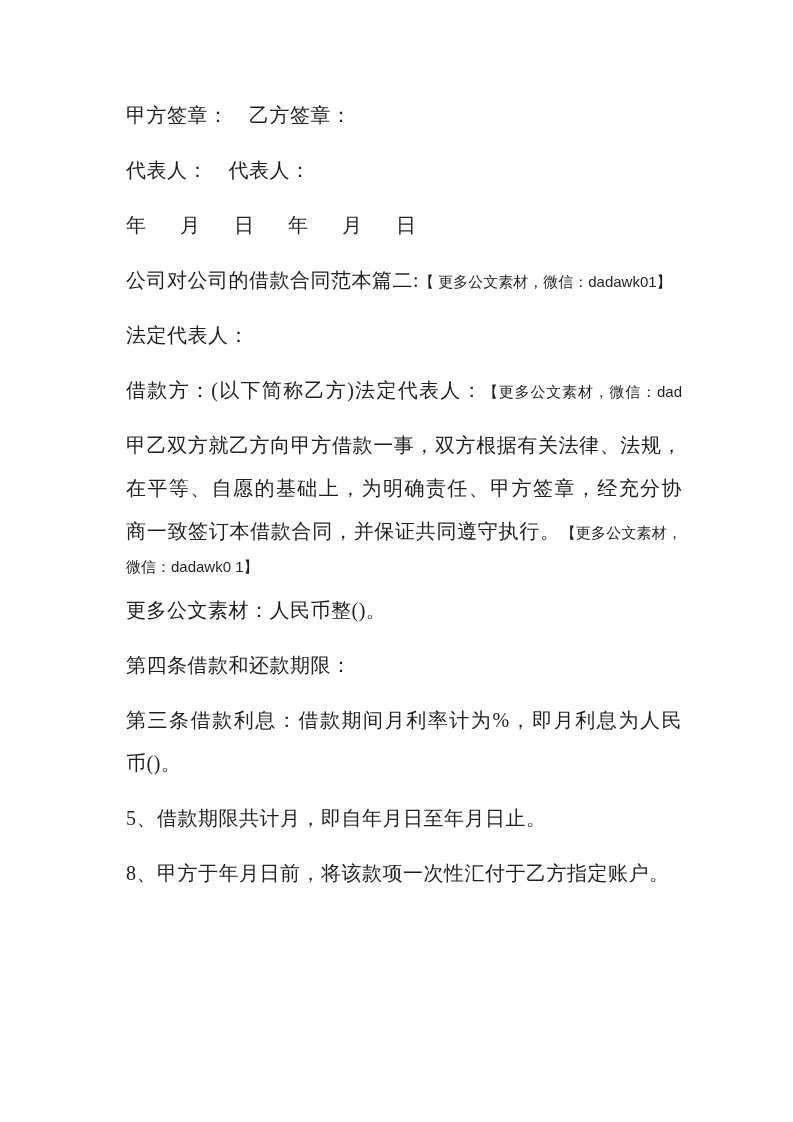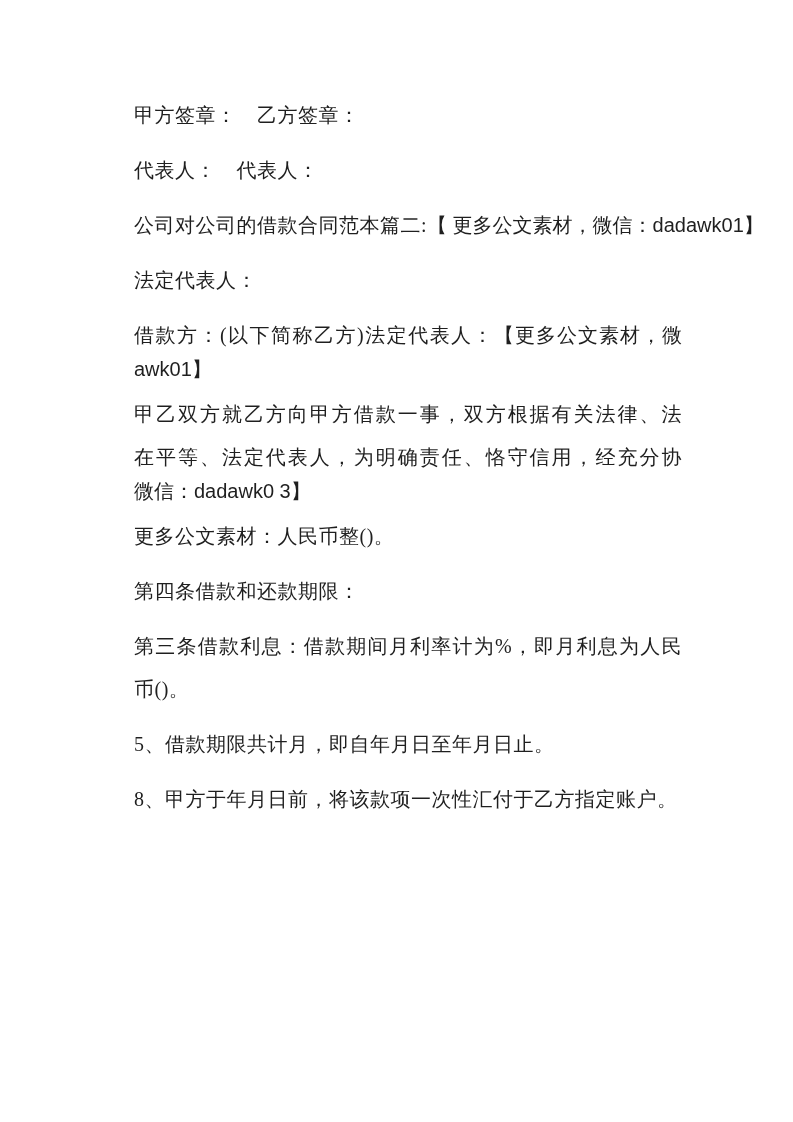--- a/index.html
+++ b/index.html
@@ -12,21 +12,21 @@
     height: 1122px;
     overflow: hidden;
     font-family: "Liberation Serif", "DejaVu Serif", serif;
     color: #1f1f1f;
   }
   .doc {
     padding: 94px 0 0 122px;
     width: 560px;
   }
   .para {
-    margin: 0 0 12px 12px;
+    margin: 0 0 12px 4px;
   }
   .ln {
     height: 43px;
     line-height: 43px;
     font-size: 20px;
     letter-spacing: 0.5px;
     white-space: nowrap;
   }
   .ln.j {
     white-space: normal;
@@ -43,49 +43,52 @@
     height: 24px;
     line-height: 24px;
   }
   .ln.trk {
     letter-spacing: 7px;
   }
   .seg.nm {
     font-family: "Liberation Serif", "DejaVu Serif", serif;
   }
   .seg.sm {
-    font-size: 20px;
+    font-size: 15px;
     letter-spacing: 0;
     font-family: "Liberation Sans", "DejaVu Sans", sans-serif;
   }
 </style>
 </head>
 <body>
 
 <div class="doc">
     <div class="para">
       <div class="ln"><span class="seg nm">甲方签章：　乙方签章：</span></div>
     </div>
     <div class="para">
       <div class="ln"><span class="seg nm">代表人：　代表人：</span></div>
     </div>
     <div class="para">
+      <div class="ln trk"><span class="seg nm">年　月　日　年　月　日</span></div>
+    </div>
+    <div class="para">
       <div class="ln"><span class="seg nm">公司对公司的借款合同范本篇二:</span><span class="seg sm">【 更多公文素材，微信：dadawk01】</span></div>
     </div>
     <div class="para">
       <div class="ln"><span class="seg nm">法定代表人：</span></div>
     </div>
     <div class="para">
       <div class="ln j"><span class="seg nm">借款方：(以下简称乙方)法定代表人：</span><span class="seg sm">【更多公文素材，微信：dad</span></div>
-      <div class="ln sm-ln"><span class="seg sm">awk01】</span></div>
     </div>
     <div class="para">
       <div class="ln j"><span class="seg nm">甲乙双方就乙方向甲方借款一事，双方根据有关法律、法规，</span></div>
-      <div class="ln j"><span class="seg nm">在平等、法定代表人，为明确责任、恪守信用，经充分协</span></div>
-      <div class="ln sm-ln"><span class="seg sm">微信：dadawk0 3】</span></div>
+      <div class="ln j"><span class="seg nm">在平等、自愿的基础上，为明确责任、甲方签章，经充分协</span></div>
+      <div class="ln j"><span class="seg nm">商一致签订本借款合同，并保证共同遵守执行。</span><span class="seg sm">【更多公文素材，</span></div>
+      <div class="ln sm-ln"><span class="seg sm">微信：dadawk0 1】</span></div>
     </div>
     <div class="para">
       <div class="ln"><span class="seg nm">更多公文素材：人民币整()。</span></div>
     </div>
     <div class="para">
       <div class="ln"><span class="seg nm">第四条借款和还款期限：</span></div>
     </div>
     <div class="para">
       <div class="ln j"><span class="seg nm">第三条借款利息：借款期间月利率计为%，即月利息为人民</span></div>
       <div class="ln"><span class="seg nm">币()。</span></div>

